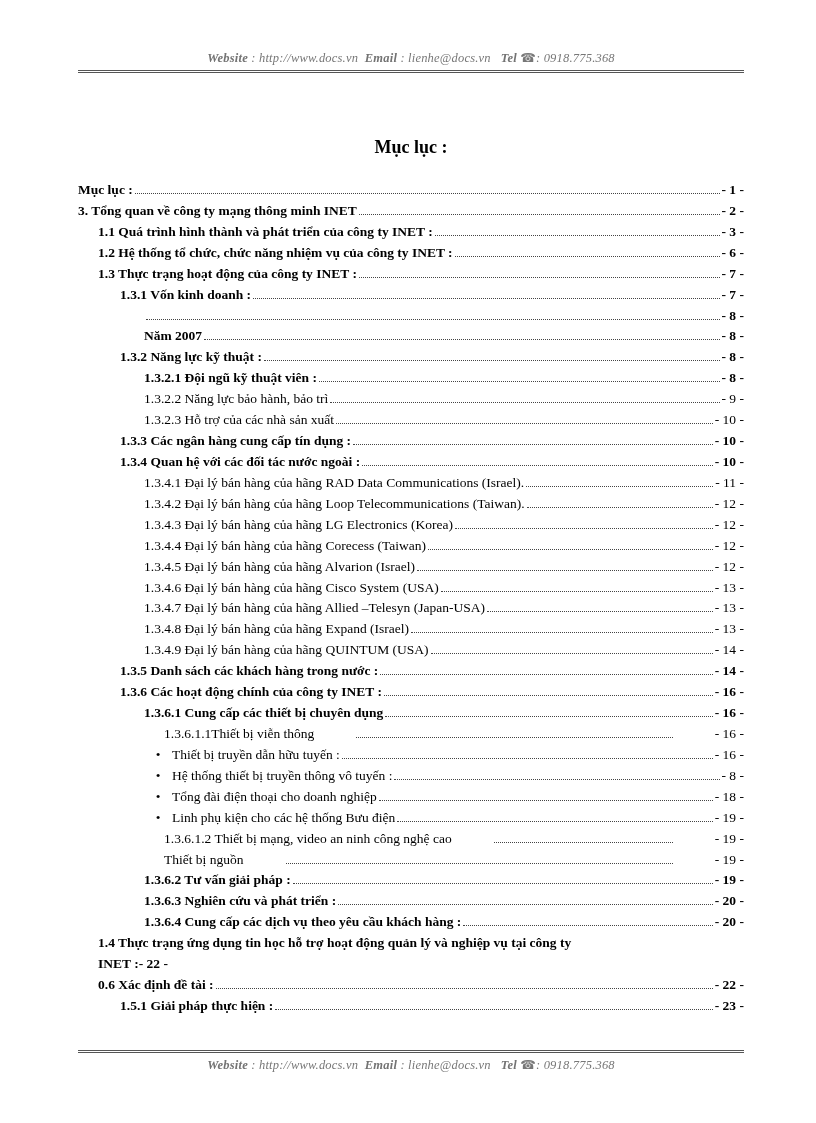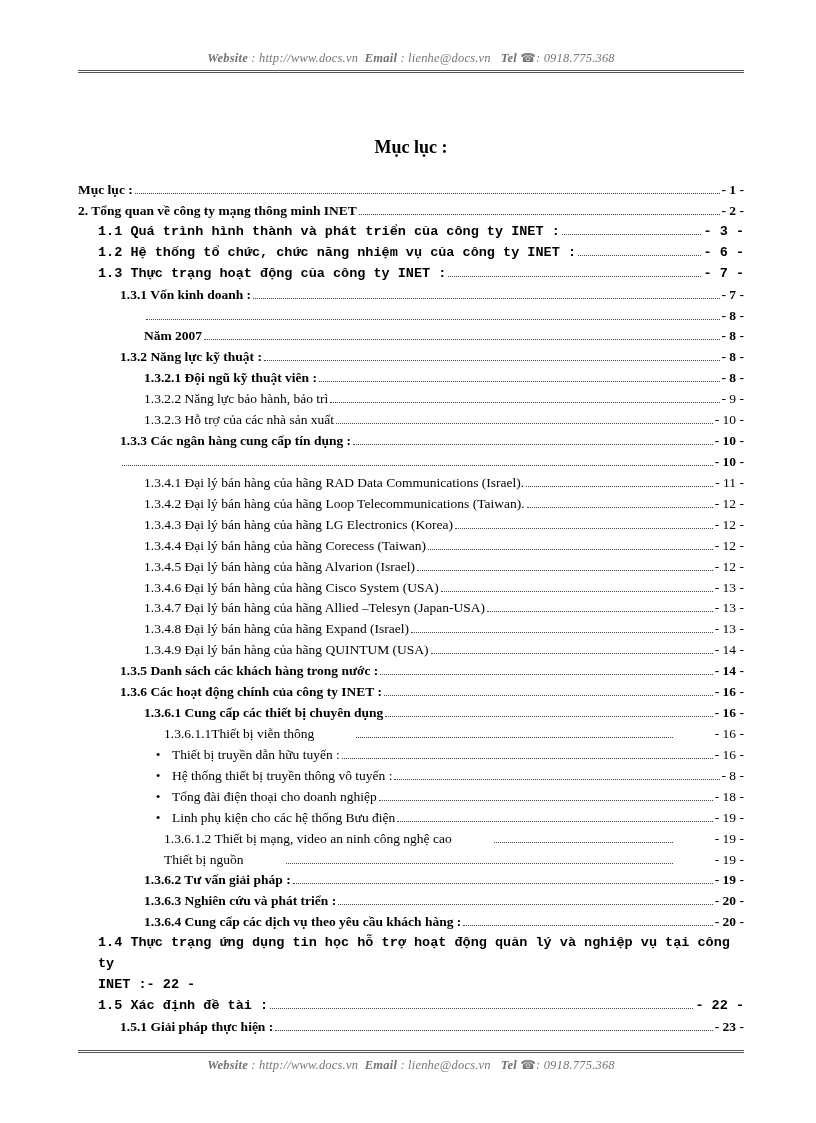--- a/index.html
+++ b/index.html
@@ -66,21 +66,21 @@
       border-bottom: 1px dotted #444;
       margin: 0 2px 3px 2px;
       min-width: 8px;
       height: 0.9em;
     }
     .toc-entry .pageno {
       flex: 0 0 auto;
     }
     .bold { font-weight: bold; }
     .ind-0 { padding-left: 0; }
-    .ind-1 { padding-left: 20px; font-family: Liberation Mono, monospace; }
+    .ind-1 { padding-left: 20px; }
     .ind-2 { padding-left: 42px; }
     .ind-3 { padding-left: 66px; }
     .ind-4 { padding-left: 86px; gap: 40px; }
     .bullet {
       display:inline-block;
       width: 28px;
       text-align: center;
     }
     .bullet::before {
       content: "•";
@@ -113,21 +113,21 @@
 
   <h2 class="toc-title">Mục lục :</h2>
 
   <div class="toc" id="toc">
       <div class="toc-entry ind-0 bold">
         <span class="label">Mục lục :</span>
         <span class="leader"></span>
         <span class="pageno">- 1 -</span>
       </div>
       <div class="toc-entry ind-0 bold">
-        <span class="label">2. Tổng quan về công ty mạng thông minh INET</span>
+        <span class="label">3. Tổng quan về công ty mạng thông minh INET</span>
         <span class="leader"></span>
         <span class="pageno">- 2 -</span>
       </div>
       <div class="toc-entry ind-1 bold">
         <span class="label">1.1 Quá trình hình thành và phát triển của công ty INET :</span>
         <span class="leader"></span>
         <span class="pageno">- 3 -</span>
       </div>
       <div class="toc-entry ind-1 bold">
         <span class="label">1.2 Hệ thống tổ chức, chức năng nhiệm vụ của công ty INET :</span>
@@ -172,20 +172,21 @@
         <span class="label">1.3.2.3 Hỗ trợ của các nhà sản xuất</span>
         <span class="leader"></span>
         <span class="pageno">- 10 -</span>
       </div>
       <div class="toc-entry ind-2 bold">
         <span class="label">1.3.3 Các ngân hàng cung cấp tín dụng :</span>
         <span class="leader"></span>
         <span class="pageno">- 10 -</span>
       </div>
       <div class="toc-entry ind-2 bold">
+        <span class="label">1.3.4 Quan hệ với các đối tác nước ngoài :</span>
         <span class="leader"></span>
         <span class="pageno">- 10 -</span>
       </div>
       <div class="toc-entry ind-3">
         <span class="label">1.3.4.1 Đại lý bán hàng của hãng RAD Data Communications   (Israel).</span>
         <span class="leader"></span>
         <span class="pageno">- 11 -</span>
       </div>
       <div class="toc-entry ind-3">
         <span class="label">1.3.4.2 Đại lý bán hàng của hãng Loop Telecommunications    (Taiwan).</span>
@@ -298,21 +299,21 @@
       </div>
       <div class="multi-line-entry ind-1 bold">
         <div>1.4 Thực trạng ứng dụng tin học hỗ trợ hoạt động quản lý và nghiệp vụ tại công ty</div>
         <div class="line2">
           <span class="label">INET :</span>
           <span class="leader"></span>
           <span class="pageno">- 22 -</span>
         </div>
       </div>
       <div class="toc-entry ind-1 bold">
-        <span class="label">1.5 Xác định đề tài :</span>
+        <span class="label">0.6 Xác định đề tài :</span>
         <span class="leader"></span>
         <span class="pageno">- 22 -</span>
       </div>
       <div class="toc-entry ind-2 bold">
         <span class="label">1.5.1 Giải pháp thực hiện :</span>
         <span class="leader"></span>
         <span class="pageno">- 23 -</span>
       </div>
     </div>
 </div>

